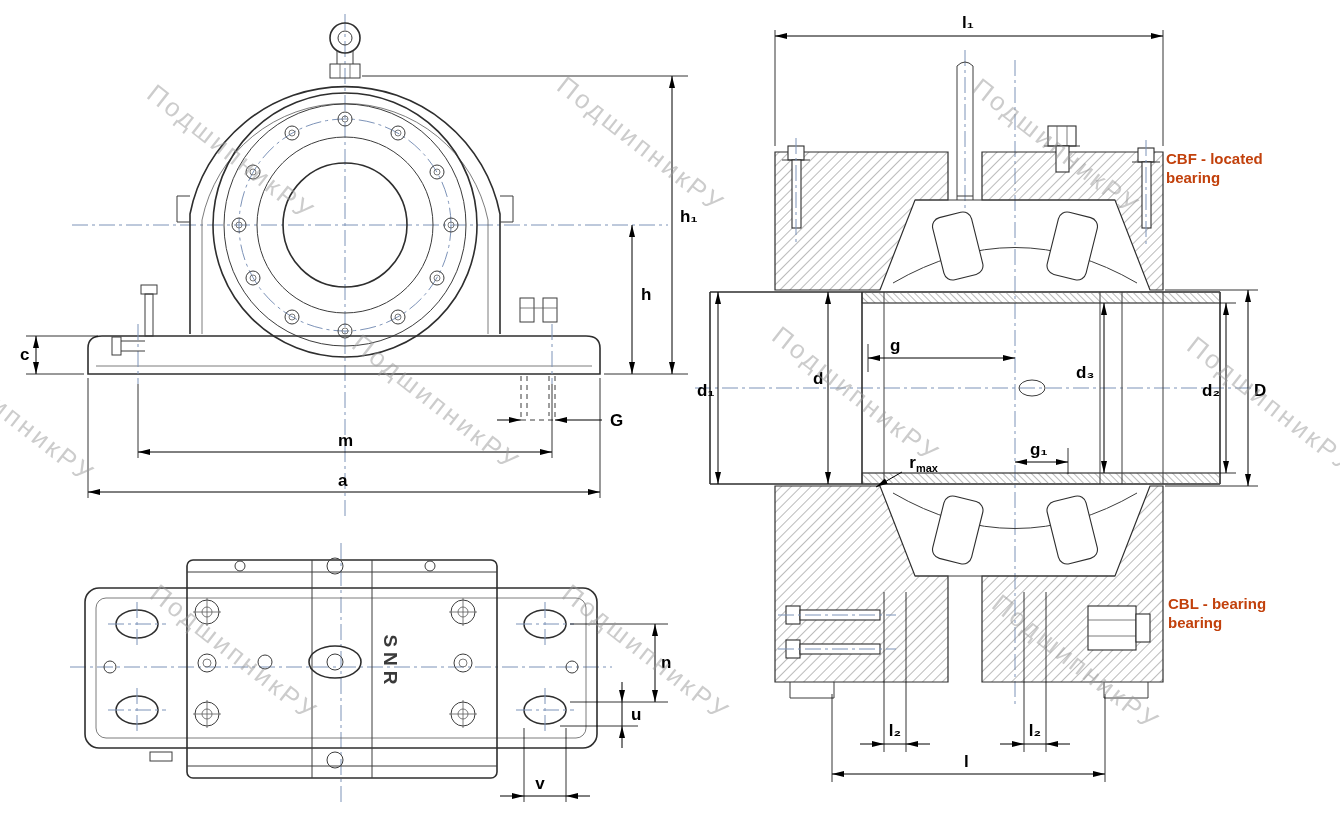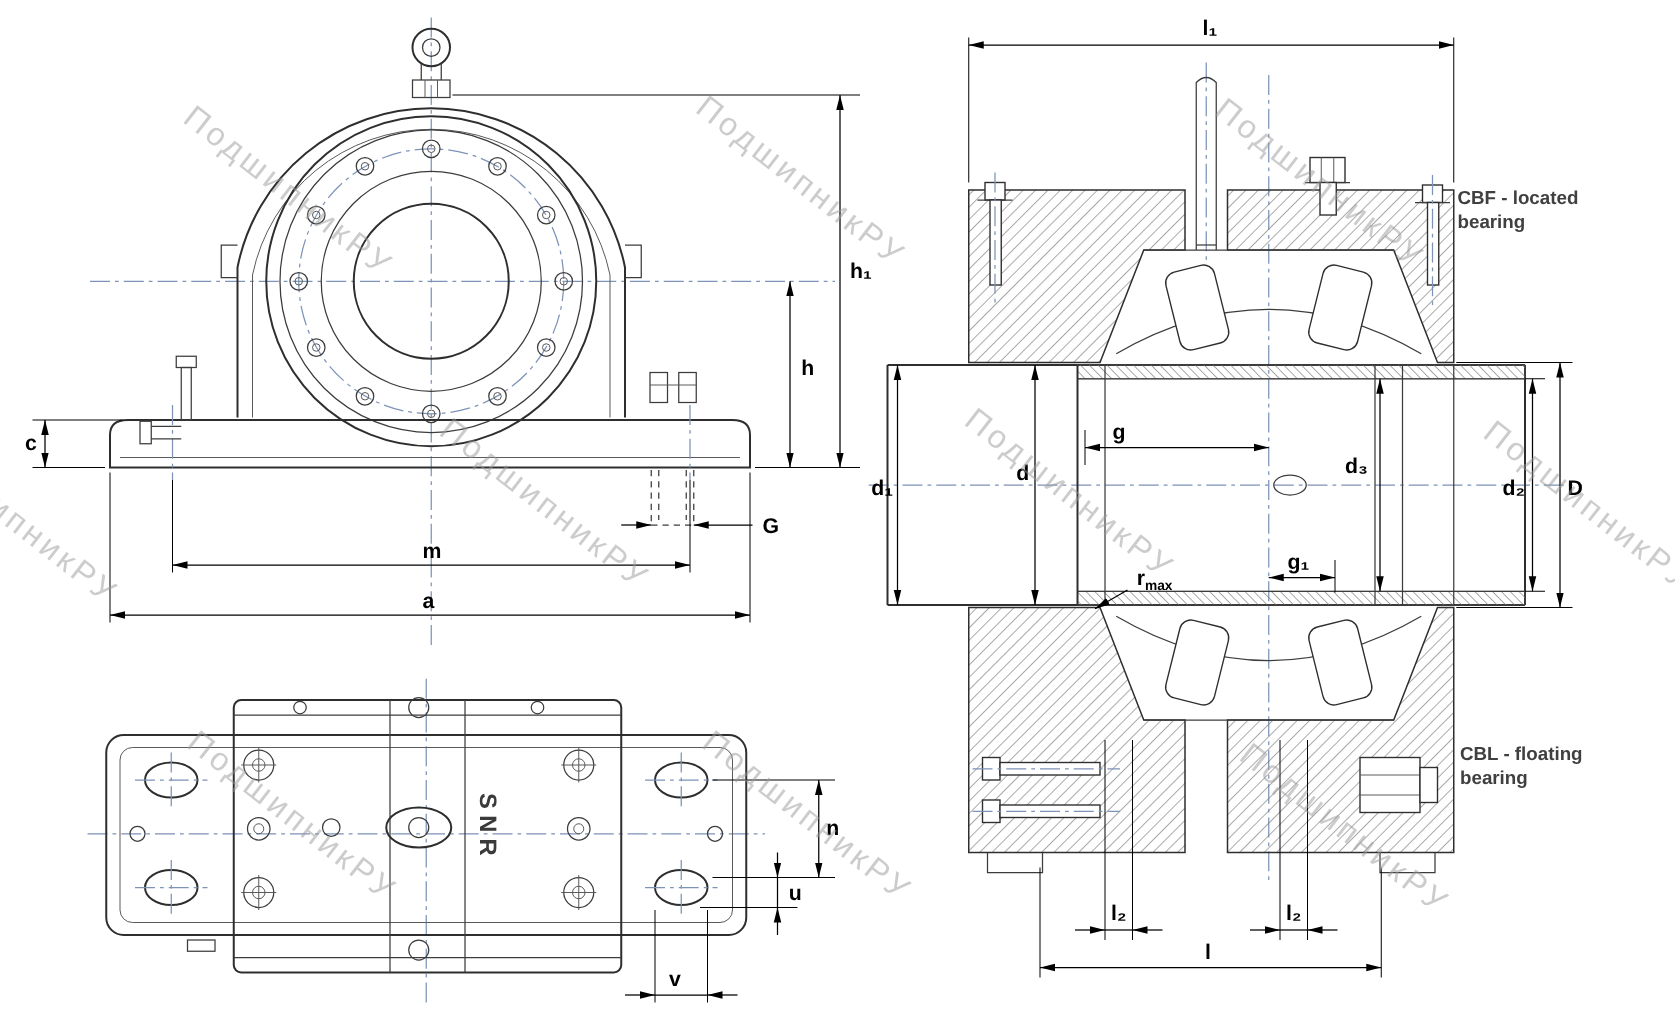--- a/index.html
+++ b/index.html
@@ -12,21 +12,21 @@
   .thin{fill:none;stroke:#5a5a5a;stroke-width:.8;}
   .cl  {fill:none;stroke:#7d93b8;stroke-width:1;stroke-dasharray:16 4 3 4;}
   .dim {fill:none;stroke:#000;stroke-width:1;}
   .ext {fill:none;stroke:#000;stroke-width:.8;}
   .dsh {fill:none;stroke:#3c3c3c;stroke-width:1;stroke-dasharray:5 4;}
   .hatchfill {fill:url(#h1);stroke:#2e2e2e;stroke-width:1.2;}
   .white{fill:#fff;stroke:#2e2e2e;stroke-width:1.1;}
   .strip{stroke:#555;stroke-width:.6;}
   text.lab{font-family:"Liberation Sans",sans-serif;font-weight:bold;font-size:17px;fill:#000;}
   text.brand{font-family:"Liberation Sans",sans-serif;font-weight:bold;font-size:19px;fill:#3a3a3a;letter-spacing:5px;}
-  .anno{position:absolute;font-weight:bold;font-size:15px;color:#404040;line-height:1.25;white-space:nowrap;}
+  .anno{position:absolute;font-weight:bold;font-size:15px;color:#c2410c;line-height:1.25;white-space:nowrap;}
   .wm{position:absolute;font-size:26px;letter-spacing:3px;color:#9a9a9a;opacity:.5;
       transform-origin:left top;transform:rotate(38deg);white-space:nowrap;pointer-events:none;}
 </style>
 </head>
 <body>
 
 <div class="canvas">
 
 <svg width="1340" height="822" viewBox="0 0 1340 822">
   <defs>
@@ -368,21 +368,21 @@
     <line class="dim" x1="832" y1="774" x2="1105" y2="774" marker-start="url(#arr)" marker-end="url(#arr)"></line>
     <text class="lab" x="964" y="767">l</text>
   </g>
 </svg>
 
 <div class="anno" style="left:1166px;top:150px;">
   <div>CBF - located</div>
   <div>bearing</div>
 </div>
 <div class="anno" style="left:1168px;top:595px;">
-  <div>CBL - floating</div>
+  <div>CBL - bearing</div>
   <div>bearing</div>
 </div>
 
 <div class="wm" style="left:160px;top:78px;">ПодшипникРУ</div>
 <div class="wm" style="left:-60px;top:340px;">ПодшипникРУ</div>
 <div class="wm" style="left:365px;top:328px;">ПодшипникРУ</div>
 <div class="wm" style="left:570px;top:70px;">ПодшипникРУ</div>
 <div class="wm" style="left:163px;top:578px;">ПодшипникРУ</div>
 <div class="wm" style="left:575px;top:578px;">ПодшипникРУ</div>
 <div class="wm" style="left:785px;top:320px;">ПодшипникРУ</div>

